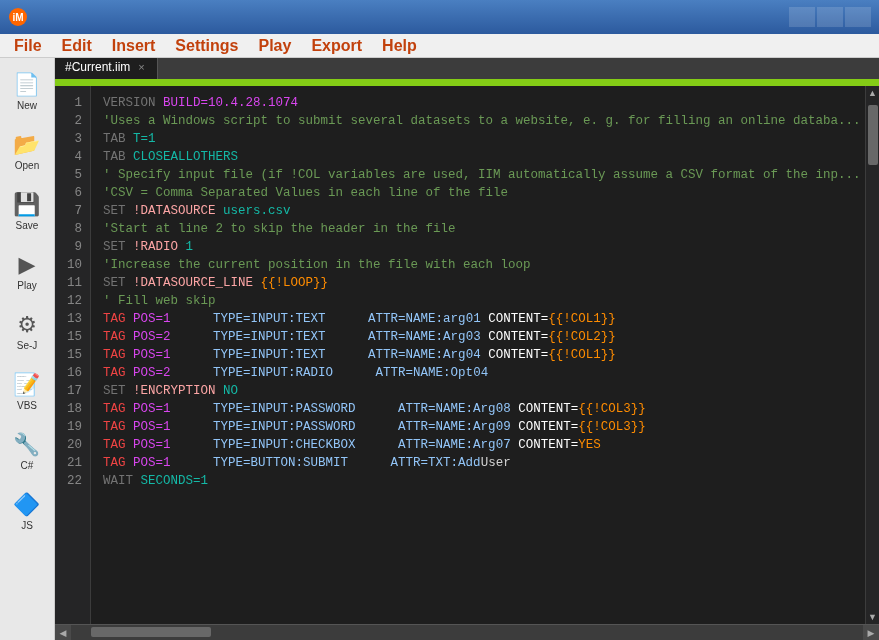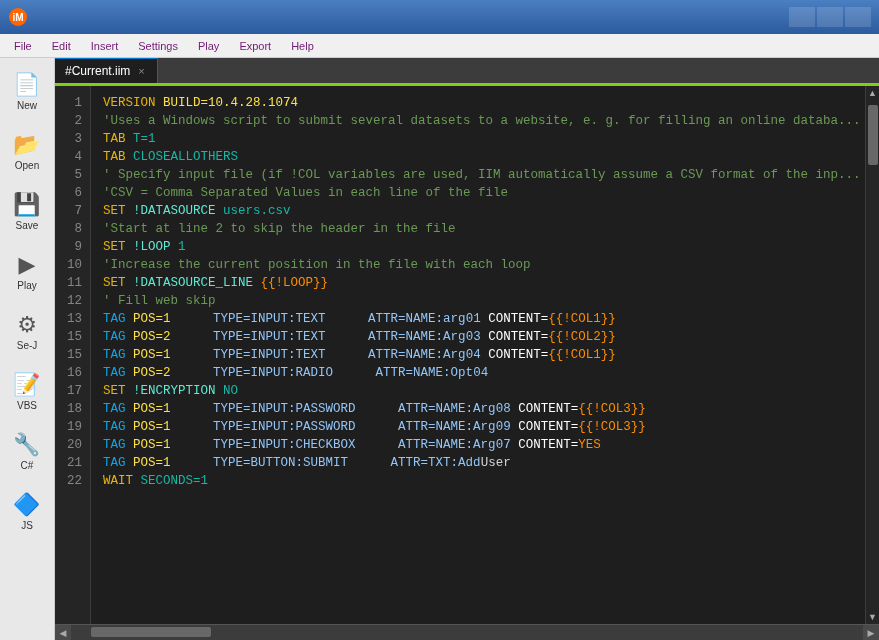--- a/index.html
+++ b/index.html
@@ -57,26 +57,27 @@
       background: #f0f0f0;
       display: flex;
       align-items: center;
       height: 24px;
       padding: 0 4px;
       border-bottom: 1px solid #ccc;
       flex-shrink: 0;
     }
     .menu-item {
       padding: 2px 10px;
-      font-size: 11px;
-      color: #701a75;
+      font-size: 16px;
+      color: #c2410c;
       cursor: pointer;
       height: 100%;
       display: flex;
       align-items: center;
+      font-weight: bold;
     }
 
     
     #main {
       display: flex;
       flex: 1;
       overflow: hidden;
     }
 
     
@@ -121,21 +122,21 @@
       overflow: hidden;
       background: #1e1e1e;
     }
 
     
     #tab-bar {
       background: #3c3c3c;
       display: flex;
       align-items: flex-end;
       height: 28px;
-      border-bottom: 3px solid #84cc16;
+      border-bottom: 7px solid #84cc16;
       flex-shrink: 0;
     }
     .tab {
       display: flex;
       align-items: center;
       padding: 0 10px;
       height: 26px;
       background: #1e1e1e;
       color: #d4d4d4;
       font-size: 12px;
@@ -185,27 +186,27 @@
     #line-numbers div { height: 18px; }
     #code-content {
       padding: 8px 12px;
       overflow-x: auto;
       white-space: pre;
       flex: 1;
       color: #d4d4d4;
     }
 
     
-    .kw-blue { color: #eab308; }
+    .kw-blue { color: #737373; }
     .kw-yellow { color: #ffffff; }
     .kw-orange { color: #14b8a6; }
     .kw-green { color: #6a9955; }
-    .kw-white { color: #fde047; }
-    .kw-lightblue { color: #5eead4; }
-    .kw-tag { color: #0ea5e9; }
+    .kw-white { color: #d946ef; }
+    .kw-lightblue { color: #fca5a5; }
+    .kw-tag { color: #ef4444; }
     .kw-attr { color: #92c5f8; margin-left: 35px; }
     .kw-var { color: #ff8c00; }
 
     
     #editor::-webkit-scrollbar { width: 10px; height: 10px; }
     #editor::-webkit-scrollbar-track { background: #1e1e1e; }
     #editor::-webkit-scrollbar-thumb { background: #424242; }
 
     
     #h-scroll {
@@ -380,21 +381,21 @@
               <div>22</div>
             </div>
           <div id="code-content"><span class="kw-blue">VERSION</span> <span class="kw-white">BUILD=10.4.28.1074</span>
 <span class="kw-green">'Uses a Windows script to submit several datasets to a website, e. g. for filling an online databa...</span>
 <span class="kw-blue">TAB</span> <span class="kw-orange">T=1</span>
 <span class="kw-blue">TAB</span> <span class="kw-orange">CLOSEALLOTHERS</span>
 <span class="kw-green">' Specify input file (if !COL variables are used, IIM automatically assume a CSV format of the inp...</span>
 <span class="kw-green">'CSV = Comma Separated Values in each line of the file</span>
 <span class="kw-blue">SET</span> <span class="kw-lightblue">!DATASOURCE</span> <span class="kw-orange">users.csv</span>
 <span class="kw-green">'Start at line 2 to skip the header in the file</span>
-<span class="kw-blue">SET</span> <span class="kw-lightblue">!LOOP</span> <span class="kw-orange">1</span>
+<span class="kw-blue">SET</span> <span class="kw-lightblue">!RADIO</span> <span class="kw-orange">1</span>
 <span class="kw-green">'Increase the current position in the file with each loop</span>
 <span class="kw-blue">SET</span> <span class="kw-lightblue">!DATASOURCE_LINE</span> <span class="kw-var">{{!LOOP}}</span>
 <span class="kw-green">' Fill web skip</span>
 <span class="kw-tag">TAG</span> <span class="kw-white">POS=1</span> <span class="kw-attr">TYPE=INPUT:TEXT</span> <span class="kw-attr">ATTR=NAME:arg01</span> <span class="kw-yellow">CONTENT=</span><span class="kw-var"><span class="kw-var">{{!COL1}}</span></span>
 <span class="kw-tag">TAG</span> <span class="kw-white">POS=2</span> <span class="kw-attr">TYPE=INPUT:TEXT</span> <span class="kw-attr">ATTR=NAME:Arg03</span> <span class="kw-yellow">CONTENT=</span><span class="kw-var"><span class="kw-var">{{!COL2}}</span></span>
 <span class="kw-tag">TAG</span> <span class="kw-white">POS=1</span> <span class="kw-attr">TYPE=INPUT:TEXT</span> <span class="kw-attr">ATTR=NAME:Arg04</span> <span class="kw-yellow">CONTENT=</span><span class="kw-var"><span class="kw-var">{{!COL1}}</span></span>
 <span class="kw-tag">TAG</span> <span class="kw-white">POS=2</span> <span class="kw-attr">TYPE=INPUT:RADIO</span> <span class="kw-attr">ATTR=NAME:Opt04</span>
 <span class="kw-blue">SET</span> <span class="kw-lightblue">!ENCRYPTION</span> <span class="kw-orange">NO</span>
 <span class="kw-tag">TAG</span> <span class="kw-white">POS=1</span> <span class="kw-attr">TYPE=INPUT:PASSWORD</span> <span class="kw-attr">ATTR=NAME:Arg08</span> <span class="kw-yellow">CONTENT=</span><span class="kw-var"><span class="kw-var">{{!COL3}}</span></span>
 <span class="kw-tag">TAG</span> <span class="kw-white">POS=1</span> <span class="kw-attr">TYPE=INPUT:PASSWORD</span> <span class="kw-attr">ATTR=NAME:Arg09</span> <span class="kw-yellow">CONTENT=</span><span class="kw-var"><span class="kw-var">{{!COL3}}</span></span>

